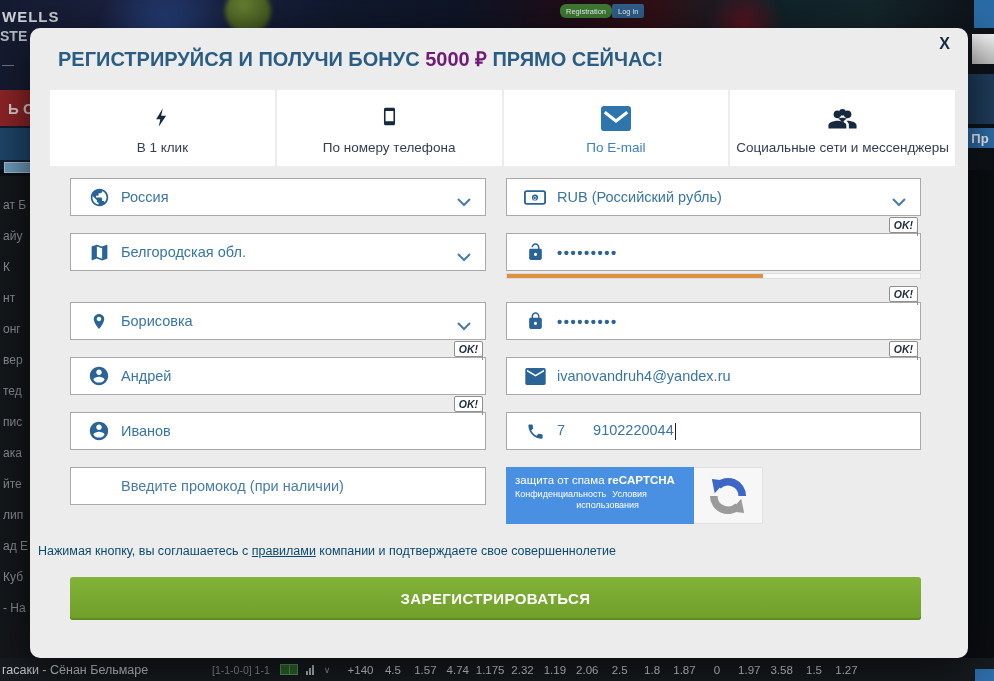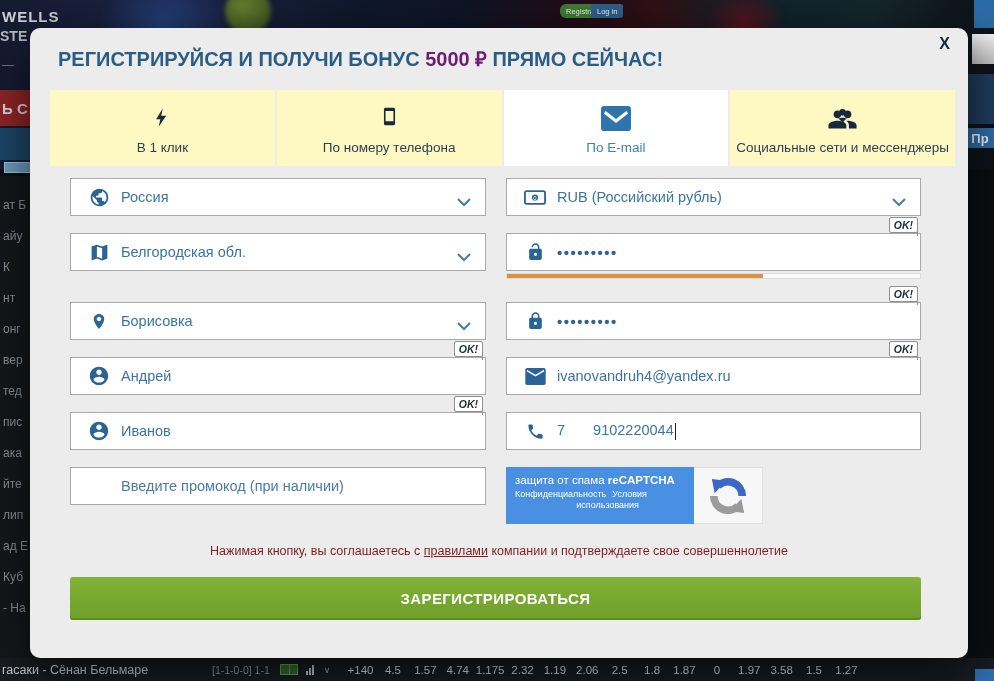--- a/index.html
+++ b/index.html
@@ -13,28 +13,28 @@
   .blob { position:absolute; border-radius:50%; filter:blur(2px); }
   .blob-ball { left:225px; top:-12px; width:46px; height:46px; background:radial-gradient(circle at 40% 40%,#7a9a2c,#3c5216); opacity:.8; }
   .blob-blue { left:90px; top:-30px; width:150px; height:120px; background:radial-gradient(circle,#24407a,transparent 70%); }
   .blob-red { left:700px; top:-10px; width:90px; height:70px; background:radial-gradient(circle,#5a1220,transparent 70%); }
   .frag-wells { position:absolute; left:2px; top:8px; color:#cfd3d8; font-weight:bold; font-size:15px; letter-spacing:1px; }
   .frag-ste { position:absolute; left:0px; top:28px; color:#b9bec5; font-weight:bold; font-size:14px; }
   .frag-dash { position:absolute; left:2px; top:58px; color:#7d838a; font-size:12px; }
   .mini-btn { position:absolute; top:4px; height:14px; font-size:7.5px; color:#e8eef2; border-radius:2px;
     display:flex; align-items:center; padding:0 6px; }
   .mini-reg { left:560px; background:#3f7a33;border-radius:6px; }
-  .mini-login { left:591px; background:#2f5f8a;text-align:center; }
+  .mini-login { left:612px; background:#2f5f8a;text-align:center; }
   .edge-blue-top { position:absolute; left:974px; top:0; width:20px; height:28px; background:#2b6ba5; }
   .edge-white { position:absolute; left:972px; top:34px; width:22px; height:30px; background:linear-gradient(180deg,#f2f2f2,#bfbfbf); }
   .edge-navy { position:absolute; left:968px; top:74px; width:26px; height:50px; background:#1f3c5c; }
   .edge-pr { position:absolute; left:966px; top:128px; width:28px; height:20px; background:#2e6da8; color:#eaf2f8;
     font-weight:bold; font-size:13px; display:flex; align-items:center; justify-content:center; }
   .left-red { position:absolute; left:0; top:90px; width:40px; height:36px; background:#8e2427; color:#d8d3d3;
-    font-weight:bold; font-size:15px; display:flex; align-items:center; padding-left:2px; }
+    font-weight:bold; font-size:15px; display:flex; align-items:center; padding-left:8px; }
   .left-blue { position:absolute; left:0; top:128px; width:38px; height:32px; background:#1d4668; }
   .left-monitor { position:absolute; left:4px; top:162px; width:28px; height:11px; background:#6f9cbd; border:1px solid #9cc3de; }
   .sidebar { position:absolute; left:0; top:176px; width:42px; height:482px; background:#14171b; padding-top:14px; overflow:hidden; }
   .side-frag { display:block; height:31px; line-height:31px; color:#8b9198; font-size:12px; padding-left:3px; white-space:nowrap; }
 
   .oddsrow { position:absolute; left:0; top:658px; width:994px; height:23px; background:#181c20;
     display:flex; align-items:center; }
   .match-name { width:196px; padding-left:2px; color:#c9ced3; font-size:12.5px; white-space:nowrap; overflow:hidden; }
   .score { color:#8f969c; font-size:10.5px; margin-left:16px; white-space:nowrap; }
   .pitch-ico { width:18px; height:11px; background:#2e6b2e; border:1px solid #5f9a5f; margin-left:10px; position:relative; }
@@ -48,21 +48,21 @@
 
   
   .modal { position:absolute; left:30px; top:28px; width:938px; height:630px; background:#ececec;
     border-radius:10px; box-shadow:0 12px 45px rgba(0,0,0,.65); z-index:10; }
   .close-x { position:absolute; right:18px; top:7px; font-size:16px; font-weight:bold; color:#16293e; cursor:pointer; }
   .title { position:absolute; left:28px; top:17px; font-size:20px; font-weight:bold; white-space:nowrap; }
   .title .t-main { color:#2a5d83; }
   .title .t-bonus { color:#701a75; }
 
   .tabs { position:absolute; left:20px; top:62px; width:905px; height:76px; display:flex; gap:2px; }
-  .tab { flex:1; background:#fef9c3; display:flex; flex-direction:column; align-items:center; justify-content:flex-end;
+  .tab { flex:1; background:#ffffff; display:flex; flex-direction:column; align-items:center; justify-content:flex-end;
     padding-bottom:11px; gap:9px; cursor:pointer; }
   .tab.active { background:#ffffff; }
   .tab-label { font-size:13.5px; color:#303e52; }
   .tab.active .tab-label { color:#3b82b8; }
   .tab-icon { height:30px; display:flex; align-items:flex-end; justify-content:center; }
 
   .field { position:absolute; height:38px; background:#fff; border:1px solid #a9a9a9; display:flex; align-items:center; }
   .col-l { left:40px; width:416px; }
   .col-r { left:476px; width:415px; }
   .r1 { top:150px; } .r2 { top:205px; } .r3 { top:274px; } .r4 { top:329px; } .r5 { top:384px; } .r6 { top:439px; }
@@ -82,21 +82,21 @@
   .strength .fill { height:100%; width:62%; background:#dd9040; }
 
   .recaptcha { position:absolute; left:476px; top:439px; height:57px; display:flex; }
   .rc-blue { width:188px; background:#4a90e2; color:#fff; padding:7px 9px 0 9px; }
   .rc-line1 { font-size:11.5px; white-space:nowrap; }
   .rc-line1 b { font-weight:bold; }
   .rc-links { margin-top:3px; font-size:9px; line-height:11px; width:130px;text-align:right; }
   .rc-links span { margin-right:6px; }
   .rc-logo { width:69px; background:#f7f7f7; border:1px solid #e0e0e0; border-left:none; display:flex; align-items:center; justify-content:center; }
 
-  .footnote { position:absolute; left:0; right:0; top:516px; text-align:center; font-size:12.5px; color:#7f1d1d; }
+  .footnote { position:absolute; left:8px; right:0; top:516px; text-align:left; font-size:12.5px; color:#0c4a6e; }
   .footnote .rules-link { text-decoration:underline; cursor:pointer; }
 
   .submit-btn { position:absolute; left:40px; top:549px; width:851px; height:43px; border:none; border-radius:3px;
     background:linear-gradient(180deg,#82b237 0%,#6f9e2b 100%); box-shadow:inset 0 -2px 0 #5e8c22;
     color:#fff; font-weight:bold; font-size:15px; letter-spacing:.4px; text-align:center; line-height:43px;
     font-family:"Liberation Sans", sans-serif; cursor:pointer; }
 </style>
 </head>
 <body>
 

